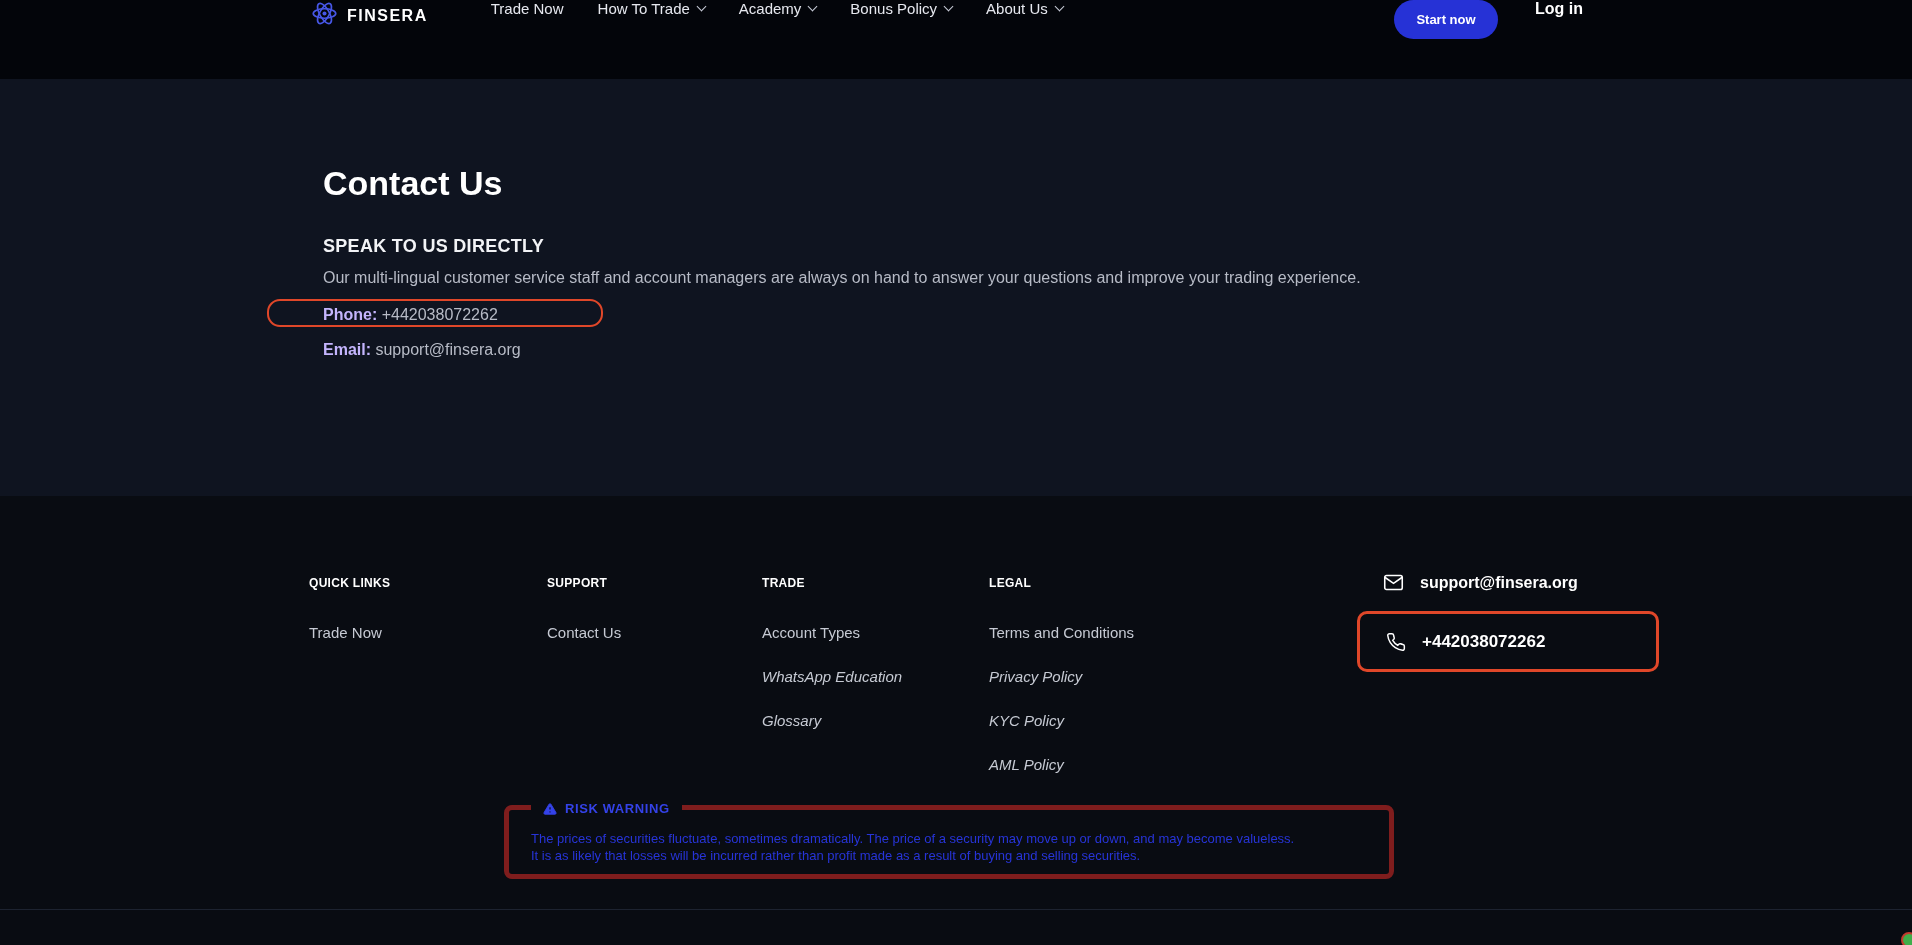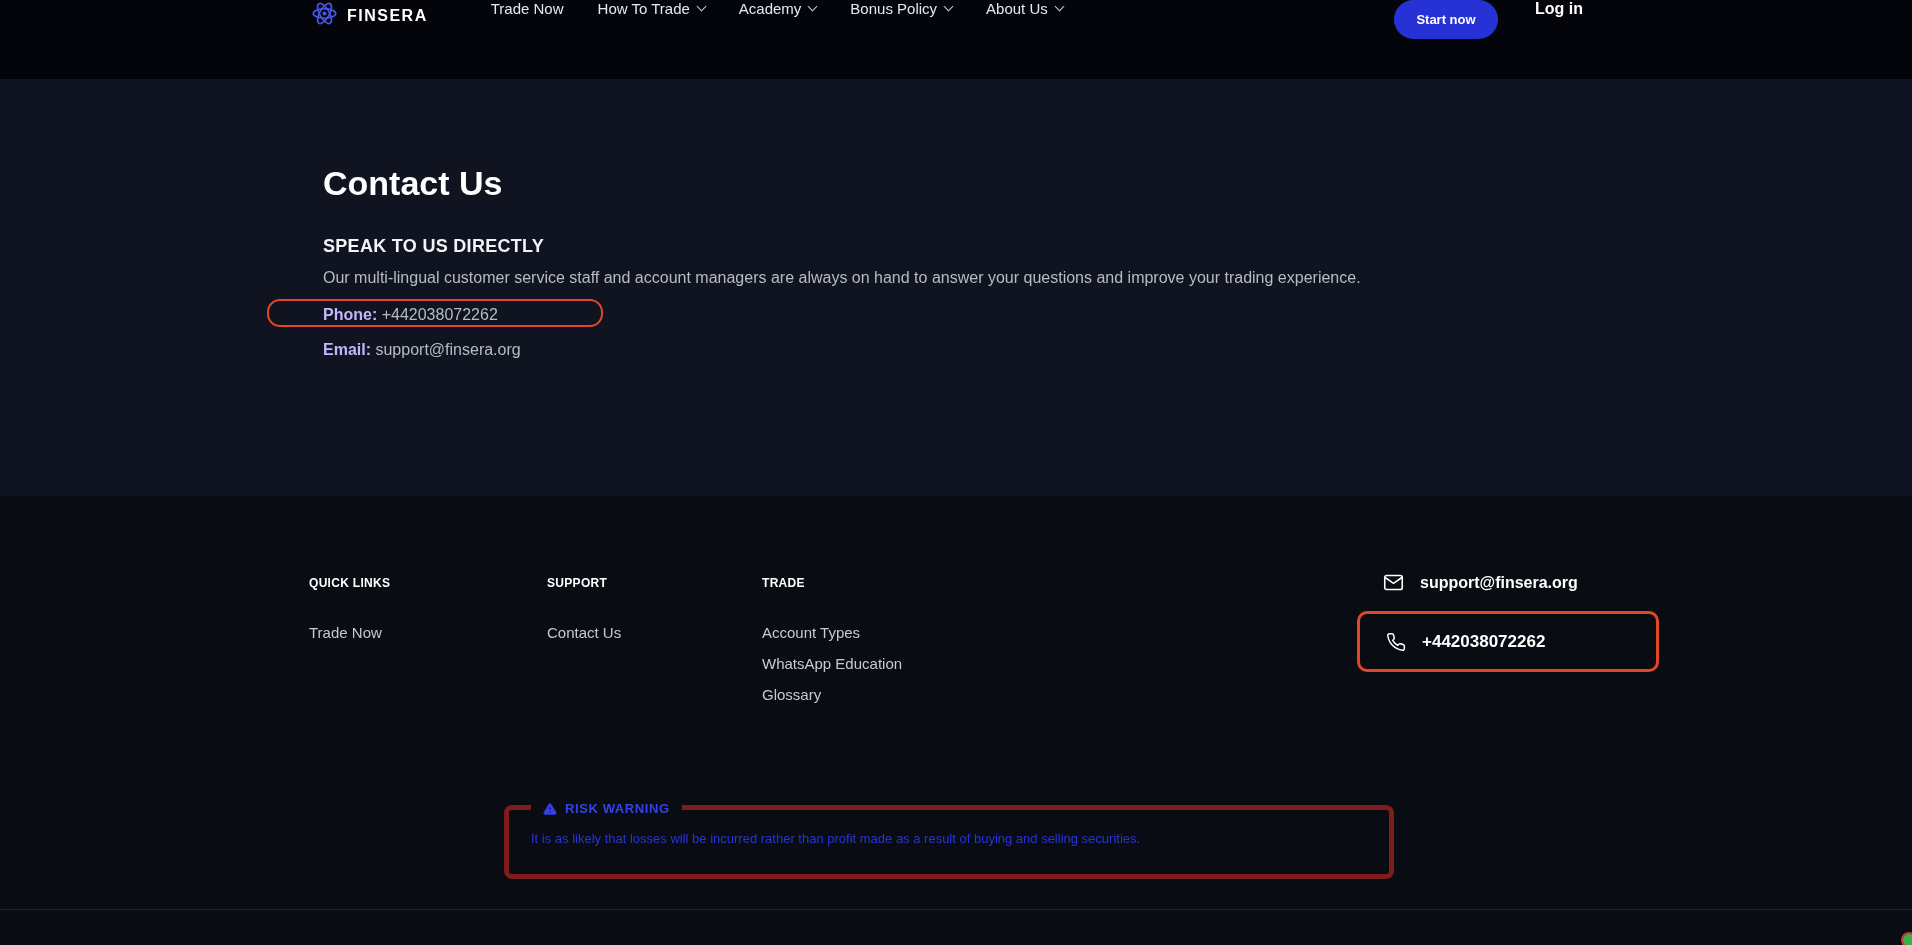--- a/index.html
+++ b/index.html
@@ -30,21 +30,21 @@
   .phone-row { top:227px; } .email-row { top:262px; }
   .annot-phone { position:absolute; left:267px; top:220px; width:336px; height:28px;
                  border:2px solid #e04729; border-radius:13px; pointer-events:none; }
 
   
   .footer { position:relative; height:449px; background:#090c12; }
   .fcol { position:absolute; top:80px; }
   .fcol-0 { left:309px; } .fcol-1 { left:535px;margin-left:12px; } .fcol-2 { left:762px; } .fcol-3 { left:989px; }
   .fcol h3 { color:#ffffff; font-size:12px; font-weight:700; letter-spacing:0.3px; }
   .fcol a { display:block; color:#c6cad3; font-size:15px; text-decoration:none; line-height:18px; cursor:pointer; }
-  .fcol a.first { margin-top:34px; } .fcol a + a { margin-top:13px; }
+  .fcol a.first { margin-top:34px; } .fcol a + a { margin-top:26px;font-style:italic; }
 
   .f-email { position:absolute; left:1383px; top:76px; display:flex; align-items:center; gap:16px; }
   .f-email span { color:#ffffff; font-size:16px; font-weight:700; }
   .f-phonebox { position:absolute; left:1357px; top:115px; width:302px; height:61px;
                 border:3px solid #e04729; border-radius:10px; display:flex; align-items:center;
                 padding-left:26px; gap:16px; cursor:pointer; }
   .f-phonebox span { color:#ffffff; font-size:17px; font-weight:700; }
 
   .risk-box { position:absolute; left:504px; top:309px; width:890px; height:74px;
               border:5px solid #7f1d1d; border-radius:8px; }
@@ -127,20 +127,27 @@
       <a class="first">Contact Us</a>
     </div>
 
     <div class="fcol fcol-2">
       <h3>TRADE</h3>
       <a class="first">Account Types</a>
       <a>WhatsApp Education</a>
       <a>Glossary</a>
     </div>
 
+    <div class="fcol fcol-3">
+      <h3>LEGAL</h3>
+      <a class="first">Terms and Conditions</a>
+      <a>Privacy Policy</a>
+      <a>KYC Policy</a>
+      <a>AML Policy</a>
+    </div>
 
     <div class="f-email">
       <span style="display:flex;">
         <svg width="21" height="21" viewBox="0 0 24 24" fill="none" stroke="#ffffff" stroke-width="1.8">
           <rect x="2" y="4" width="20" height="16" rx="2"></rect>
           <polyline points="22,6 12,13 2,6"></polyline>
         </svg>
       </span>
       <span>support@finsera.org</span>
     </div>
@@ -159,20 +166,21 @@
         <span style="display:flex;">
           <svg width="14" height="14" viewBox="0 0 24 24" fill="#3442e8" stroke="#3442e8" stroke-width="1.5">
             <path d="M10.29 3.86L1.82 18a2 2 0 0 0 1.71 3h16.94a2 2 0 0 0 1.71-3L13.71 3.86a2 2 0 0 0-3.42 0z"></path>
             <line x1="12" y1="9" x2="12" y2="13" stroke="#090c12" stroke-width="2"></line>
             <circle cx="12" cy="17" r="1" fill="#090c12" stroke="none"></circle>
           </svg>
         </span>
         <span>RISK WARNING</span>
       </div>
       <div class="risk-text">
+        <div>The prices of securities fluctuate, sometimes dramatically. The price of a security may move up or down, and may become valueless.</div>
         <div>It is as likely that losses will be incurred rather than profit made as a result of buying and selling securities.</div>
       </div>
     </div>
 
     <div class="f-divider"></div>
     <div class="corner-dot"></div>
   </footer>
 
 </div>
 

